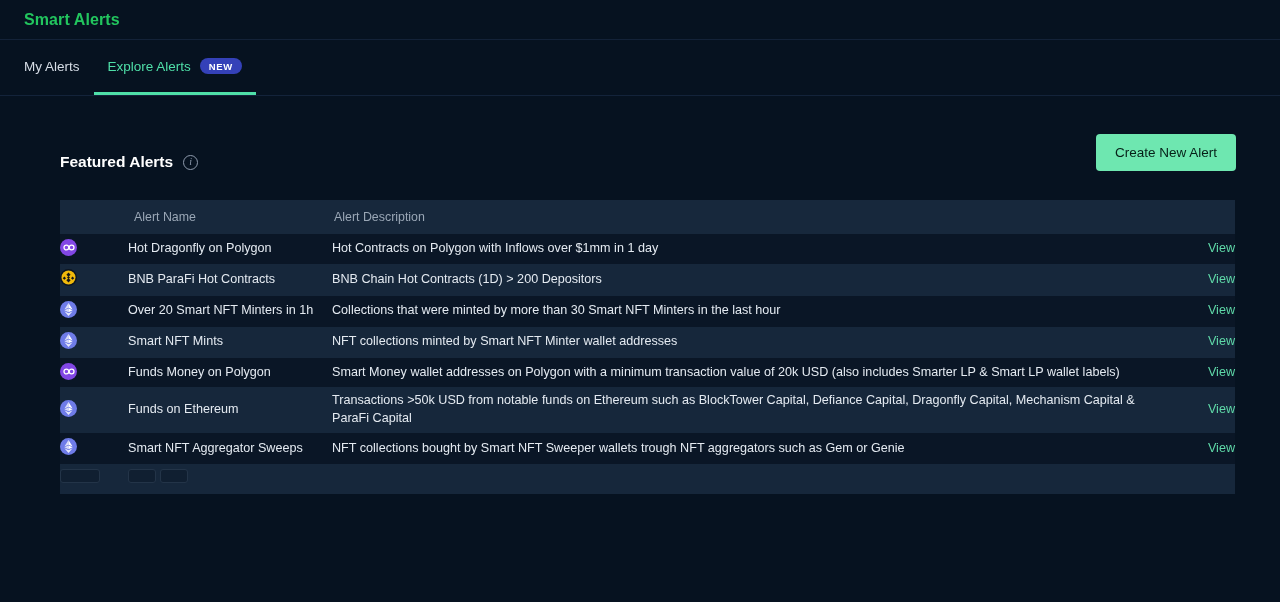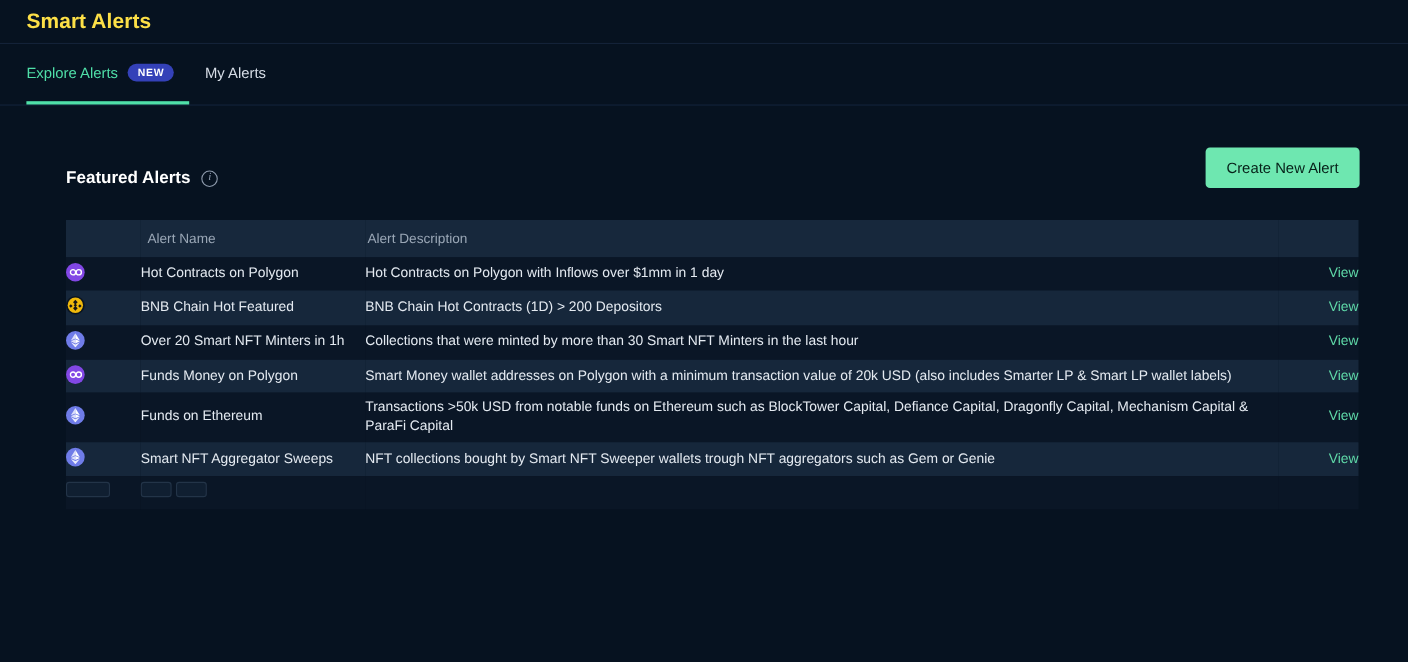--- a/index.html
+++ b/index.html
@@ -17,23 +17,23 @@
   
   .topbar {
     height: 40px;
     display: flex;
     align-items: center;
     padding: 0 0 0 24px;
     background: #061220;
     border-bottom: 1px solid #132238;
   }
   .page-title {
-    font-size: 19px;
+    font-size: 16px;
     font-weight: bold;
-    color: #fde047;
+    color: #22c55e;
     letter-spacing: 0.1px;
   }
 
   
   .tabbar {
     height: 56px;
     display: flex;
     align-items: stretch;
     padding-left: 24px;
     background: #061220;
@@ -187,26 +187,26 @@
   }
 </style>
 </head>
 <body>
 
 <div class="topbar">
   <div class="page-title">Smart Alerts</div>
 </div>
 
 <div class="tabbar">
+  <div class="tab">
+    <span>My Alerts</span>
+  </div>
   <div class="tab active">
     <span>Explore Alerts</span>
     <span class="badge-new">NEW</span>
-  </div>
-  <div class="tab">
-    <span>My Alerts</span>
   </div>
 </div>
 
 <div class="content">
 
   <div class="section-head">
     <div class="section-left">
       <span class="section-title">Featured Alerts</span>
       <span class="info-icon">i</span>
     </div>
@@ -223,88 +223,102 @@
       </tr>
     </thead>
     <tbody id="table-body">
         <tr>
           <td class="c-icon"><span class="chain chain-polygon">
               <svg width="12" height="11" viewBox="0 0 12 11">
                 <circle cx="3.4" cy="5.5" r="2.4" fill="none" stroke="#ffffff" stroke-width="1.3"></circle>
                 <circle cx="8.6" cy="5.5" r="2.4" fill="none" stroke="#ffffff" stroke-width="1.3"></circle>
               </svg>
             </span></td>
-          <td class="c-name">Hot Contracts on Polygon</td>
+          <td class="c-name">Hot Dragonfly on Polygon</td>
           <td class="c-desc">Hot Contracts on Polygon with Inflows over $1mm in 1 day</td>
           <td class="c-view"><a class="view-link">View</a></td>
         </tr>
         <tr>
           <td class="c-icon"><span class="chain chain-bnb">
               <svg width="15" height="15" viewBox="0 0 15 15">
                 <circle cx="7.5" cy="7.5" r="7" fill="#f0b90b"></circle>
                 <path d="M7.5 2.6 L9.6 4.7 L7.5 6.8 L5.4 4.7 Z" fill="#14161a"></path>
                 <path d="M3.4 6.6 L5.0 8.2 L3.4 9.8 L1.8 8.2 Z" fill="#14161a"></path>
                 <path d="M11.6 6.6 L13.2 8.2 L11.6 9.8 L10.0 8.2 Z" fill="#14161a"></path>
                 <path d="M7.5 8.2 L9.6 10.3 L7.5 12.4 L5.4 10.3 Z" fill="#14161a"></path>
                 <path d="M7.5 6.0 L9.0 7.5 L7.5 9.0 L6.0 7.5 Z" fill="#14161a"></path>
               </svg>
             </span></td>
-          <td class="c-name">BNB Chain Hot Featured</td>
+          <td class="c-name">BNB ParaFi Hot Contracts</td>
           <td class="c-desc">BNB Chain Hot Contracts (1D) &gt; 200 Depositors</td>
           <td class="c-view"><a class="view-link">View</a></td>
         </tr>
         <tr>
           <td class="c-icon"><span class="chain chain-ethereum">
               <svg width="9" height="13" viewBox="0 0 9 13">
                 <path d="M4.5 0 L0.4 6.6 L4.5 4.8 Z" fill="#ffffff" opacity="0.75"></path>
                 <path d="M4.5 0 L8.6 6.6 L4.5 4.8 Z" fill="#ffffff"></path>
                 <path d="M4.5 5.5 L0.4 7.3 L4.5 9.2 Z" fill="#ffffff" opacity="0.75"></path>
                 <path d="M4.5 5.5 L8.6 7.3 L4.5 9.2 Z" fill="#ffffff"></path>
                 <path d="M0.4 8.2 L4.5 13 L8.6 8.2 L4.5 10.2 Z" fill="#ffffff" opacity="0.85"></path>
               </svg>
             </span></td>
           <td class="c-name">Over 20 Smart NFT Minters in 1h</td>
           <td class="c-desc">Collections that were minted by more than 30 Smart NFT Minters in the last hour</td>
           <td class="c-view"><a class="view-link">View</a></td>
         </tr>
         <tr>
-          <td class="c-icon"><span class="chain chain-polygon">
-              <svg width="12" height="11" viewBox="0 0 12 11">
-                <circle cx="3.4" cy="5.5" r="2.4" fill="none" stroke="#ffffff" stroke-width="1.3"></circle>
-                <circle cx="8.6" cy="5.5" r="2.4" fill="none" stroke="#ffffff" stroke-width="1.3"></circle>
-              </svg>
-            </span></td>
-          <td class="c-name">Funds Money on Polygon</td>
-          <td class="c-desc">Smart Money wallet addresses on Polygon with a minimum transaction value of 20k USD (also includes Smarter LP &amp; Smart LP wallet labels)</td>
-          <td class="c-view"><a class="view-link">View</a></td>
-        </tr>
-        <tr>
           <td class="c-icon"><span class="chain chain-ethereum">
               <svg width="9" height="13" viewBox="0 0 9 13">
                 <path d="M4.5 0 L0.4 6.6 L4.5 4.8 Z" fill="#ffffff" opacity="0.75"></path>
                 <path d="M4.5 0 L8.6 6.6 L4.5 4.8 Z" fill="#ffffff"></path>
                 <path d="M4.5 5.5 L0.4 7.3 L4.5 9.2 Z" fill="#ffffff" opacity="0.75"></path>
                 <path d="M4.5 5.5 L8.6 7.3 L4.5 9.2 Z" fill="#ffffff"></path>
                 <path d="M0.4 8.2 L4.5 13 L8.6 8.2 L4.5 10.2 Z" fill="#ffffff" opacity="0.85"></path>
               </svg>
             </span></td>
-          <td class="c-name">Funds on Ethereum</td>
-          <td class="c-desc">Transactions &gt;50k USD from notable funds on Ethereum such as BlockTower Capital, Defiance Capital, Dragonfly Capital, Mechanism Capital &amp; ParaFi Capital</td>
+          <td class="c-name">Smart NFT Mints</td>
+          <td class="c-desc">NFT collections minted by Smart NFT Minter wallet addresses</td>
+          <td class="c-view"><a class="view-link">View</a></td>
+        </tr>
+        <tr>
+          <td class="c-icon"><span class="chain chain-polygon">
+              <svg width="12" height="11" viewBox="0 0 12 11">
+                <circle cx="3.4" cy="5.5" r="2.4" fill="none" stroke="#ffffff" stroke-width="1.3"></circle>
+                <circle cx="8.6" cy="5.5" r="2.4" fill="none" stroke="#ffffff" stroke-width="1.3"></circle>
+              </svg>
+            </span></td>
+          <td class="c-name">Funds Money on Polygon</td>
+          <td class="c-desc">Smart Money wallet addresses on Polygon with a minimum transaction value of 20k USD (also includes Smarter LP &amp; Smart LP wallet labels)</td>
           <td class="c-view"><a class="view-link">View</a></td>
         </tr>
         <tr>
           <td class="c-icon"><span class="chain chain-ethereum">
               <svg width="9" height="13" viewBox="0 0 9 13">
                 <path d="M4.5 0 L0.4 6.6 L4.5 4.8 Z" fill="#ffffff" opacity="0.75"></path>
                 <path d="M4.5 0 L8.6 6.6 L4.5 4.8 Z" fill="#ffffff"></path>
                 <path d="M4.5 5.5 L0.4 7.3 L4.5 9.2 Z" fill="#ffffff" opacity="0.75"></path>
                 <path d="M4.5 5.5 L8.6 7.3 L4.5 9.2 Z" fill="#ffffff"></path>
                 <path d="M0.4 8.2 L4.5 13 L8.6 8.2 L4.5 10.2 Z" fill="#ffffff" opacity="0.85"></path>
               </svg>
             </span></td>
+          <td class="c-name">Funds on Ethereum</td>
+          <td class="c-desc">Transactions &gt;50k USD from notable funds on Ethereum such as BlockTower Capital, Defiance Capital, Dragonfly Capital, Mechanism Capital &amp; ParaFi Capital</td>
+          <td class="c-view"><a class="view-link">View</a></td>
+        </tr>
+        <tr>
+          <td class="c-icon"><span class="chain chain-ethereum">
+              <svg width="9" height="13" viewBox="0 0 9 13">
+                <path d="M4.5 0 L0.4 6.6 L4.5 4.8 Z" fill="#ffffff" opacity="0.75"></path>
+                <path d="M4.5 0 L8.6 6.6 L4.5 4.8 Z" fill="#ffffff"></path>
+                <path d="M4.5 5.5 L0.4 7.3 L4.5 9.2 Z" fill="#ffffff" opacity="0.75"></path>
+                <path d="M4.5 5.5 L8.6 7.3 L4.5 9.2 Z" fill="#ffffff"></path>
+                <path d="M0.4 8.2 L4.5 13 L8.6 8.2 L4.5 10.2 Z" fill="#ffffff" opacity="0.85"></path>
+              </svg>
+            </span></td>
           <td class="c-name">Smart NFT Aggregator Sweeps</td>
           <td class="c-desc">NFT collections bought by Smart NFT Sweeper wallets trough NFT aggregators such as Gem or Genie</td>
           <td class="c-view"><a class="view-link">View</a></td>
         </tr>
         <tr class="cut-row">
           <td class="c-icon"><span class="stub" style="width:40px"></span></td>
           <td class="c-name"><span class="stub" style="width:28px"></span><span class="stub" style="width:28px;margin-left:4px"></span></td>
           <td class="c-desc"></td>
           <td class="c-view"></td>
         </tr>

